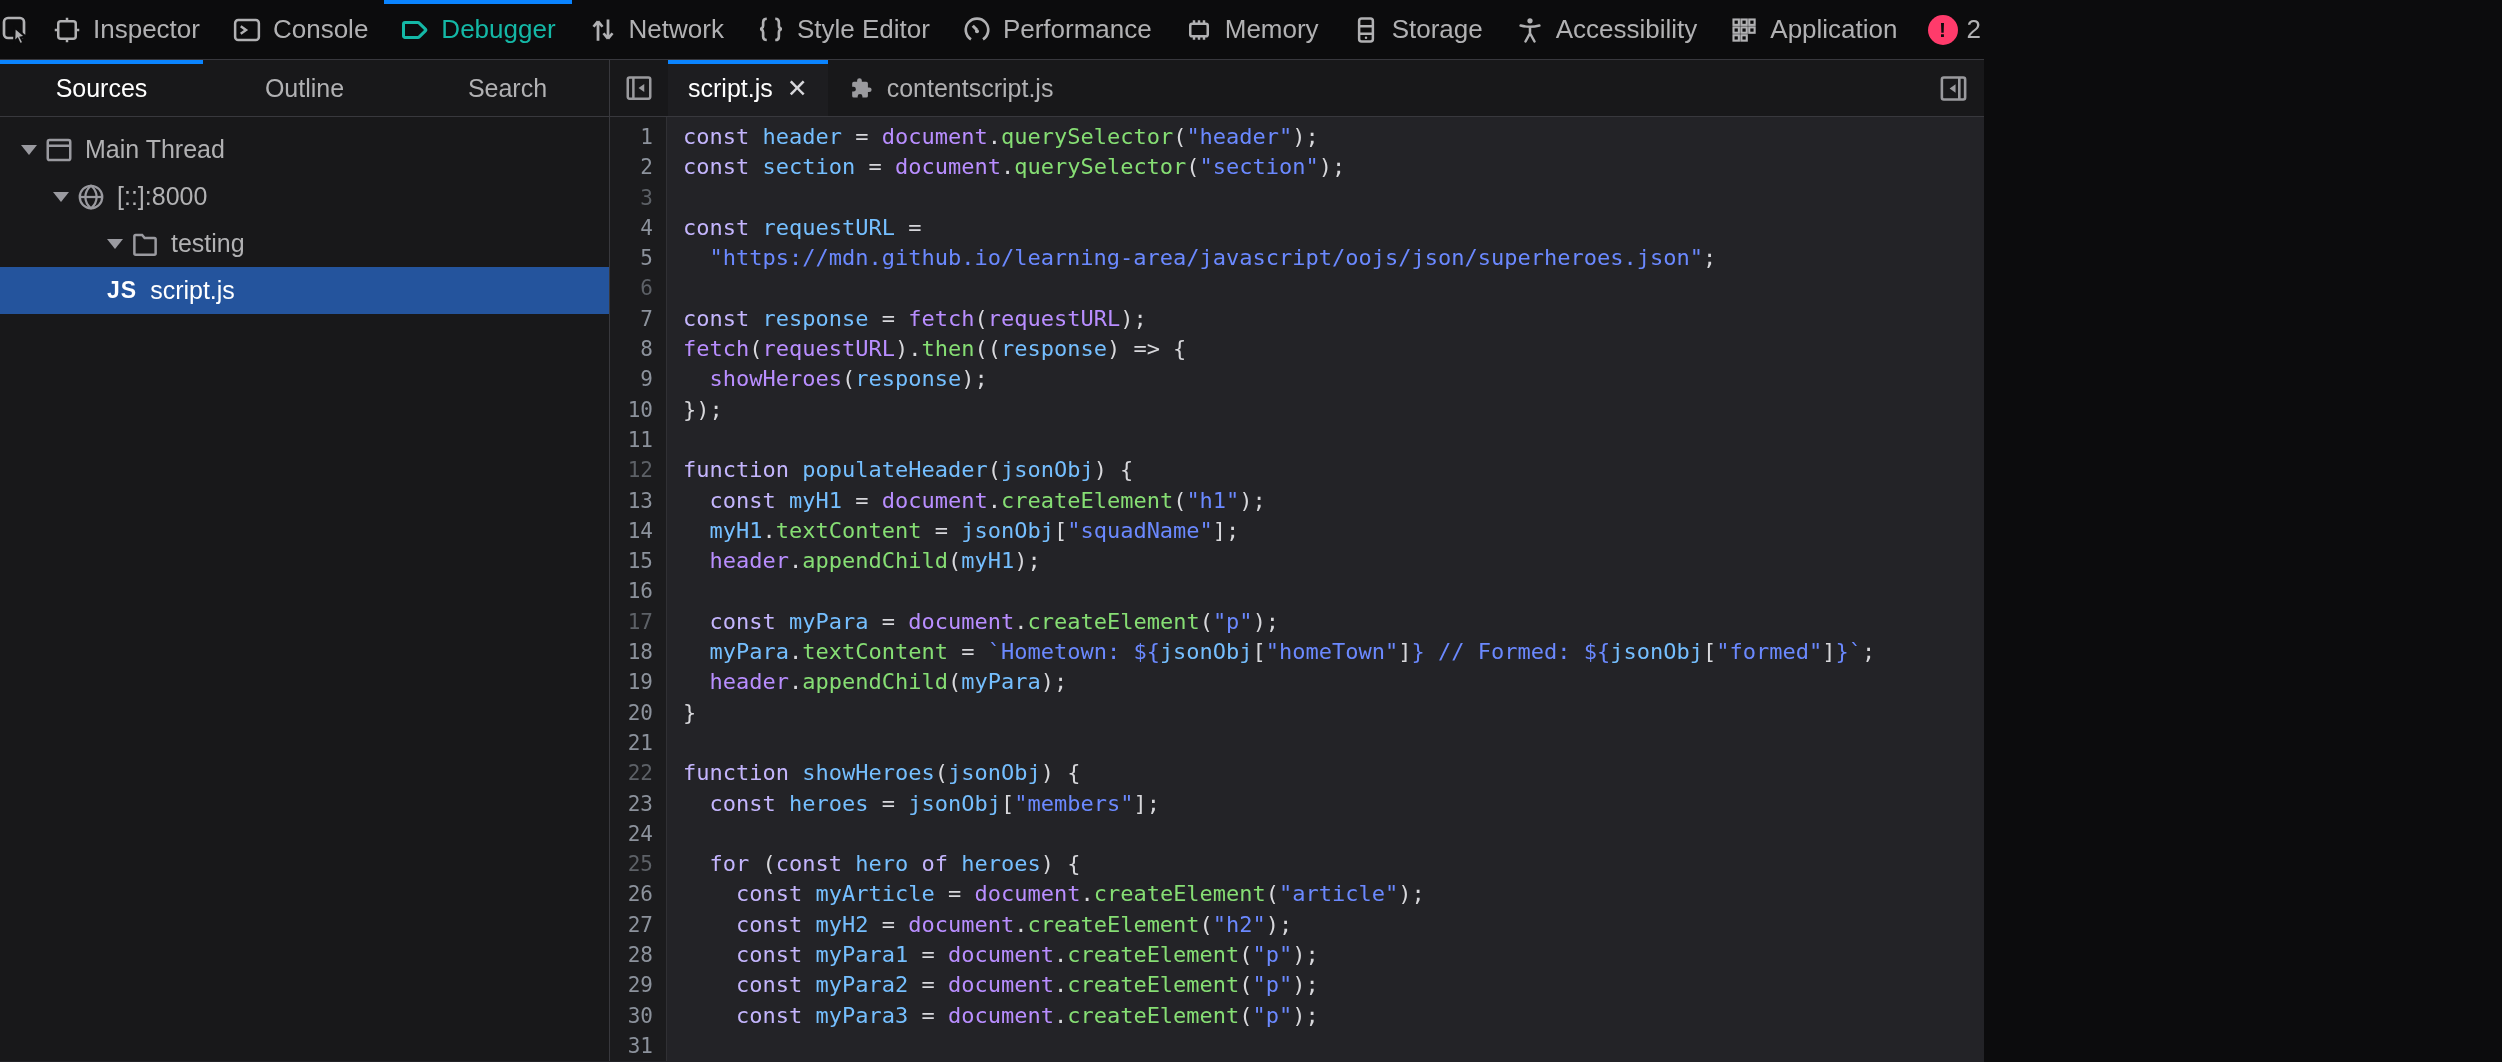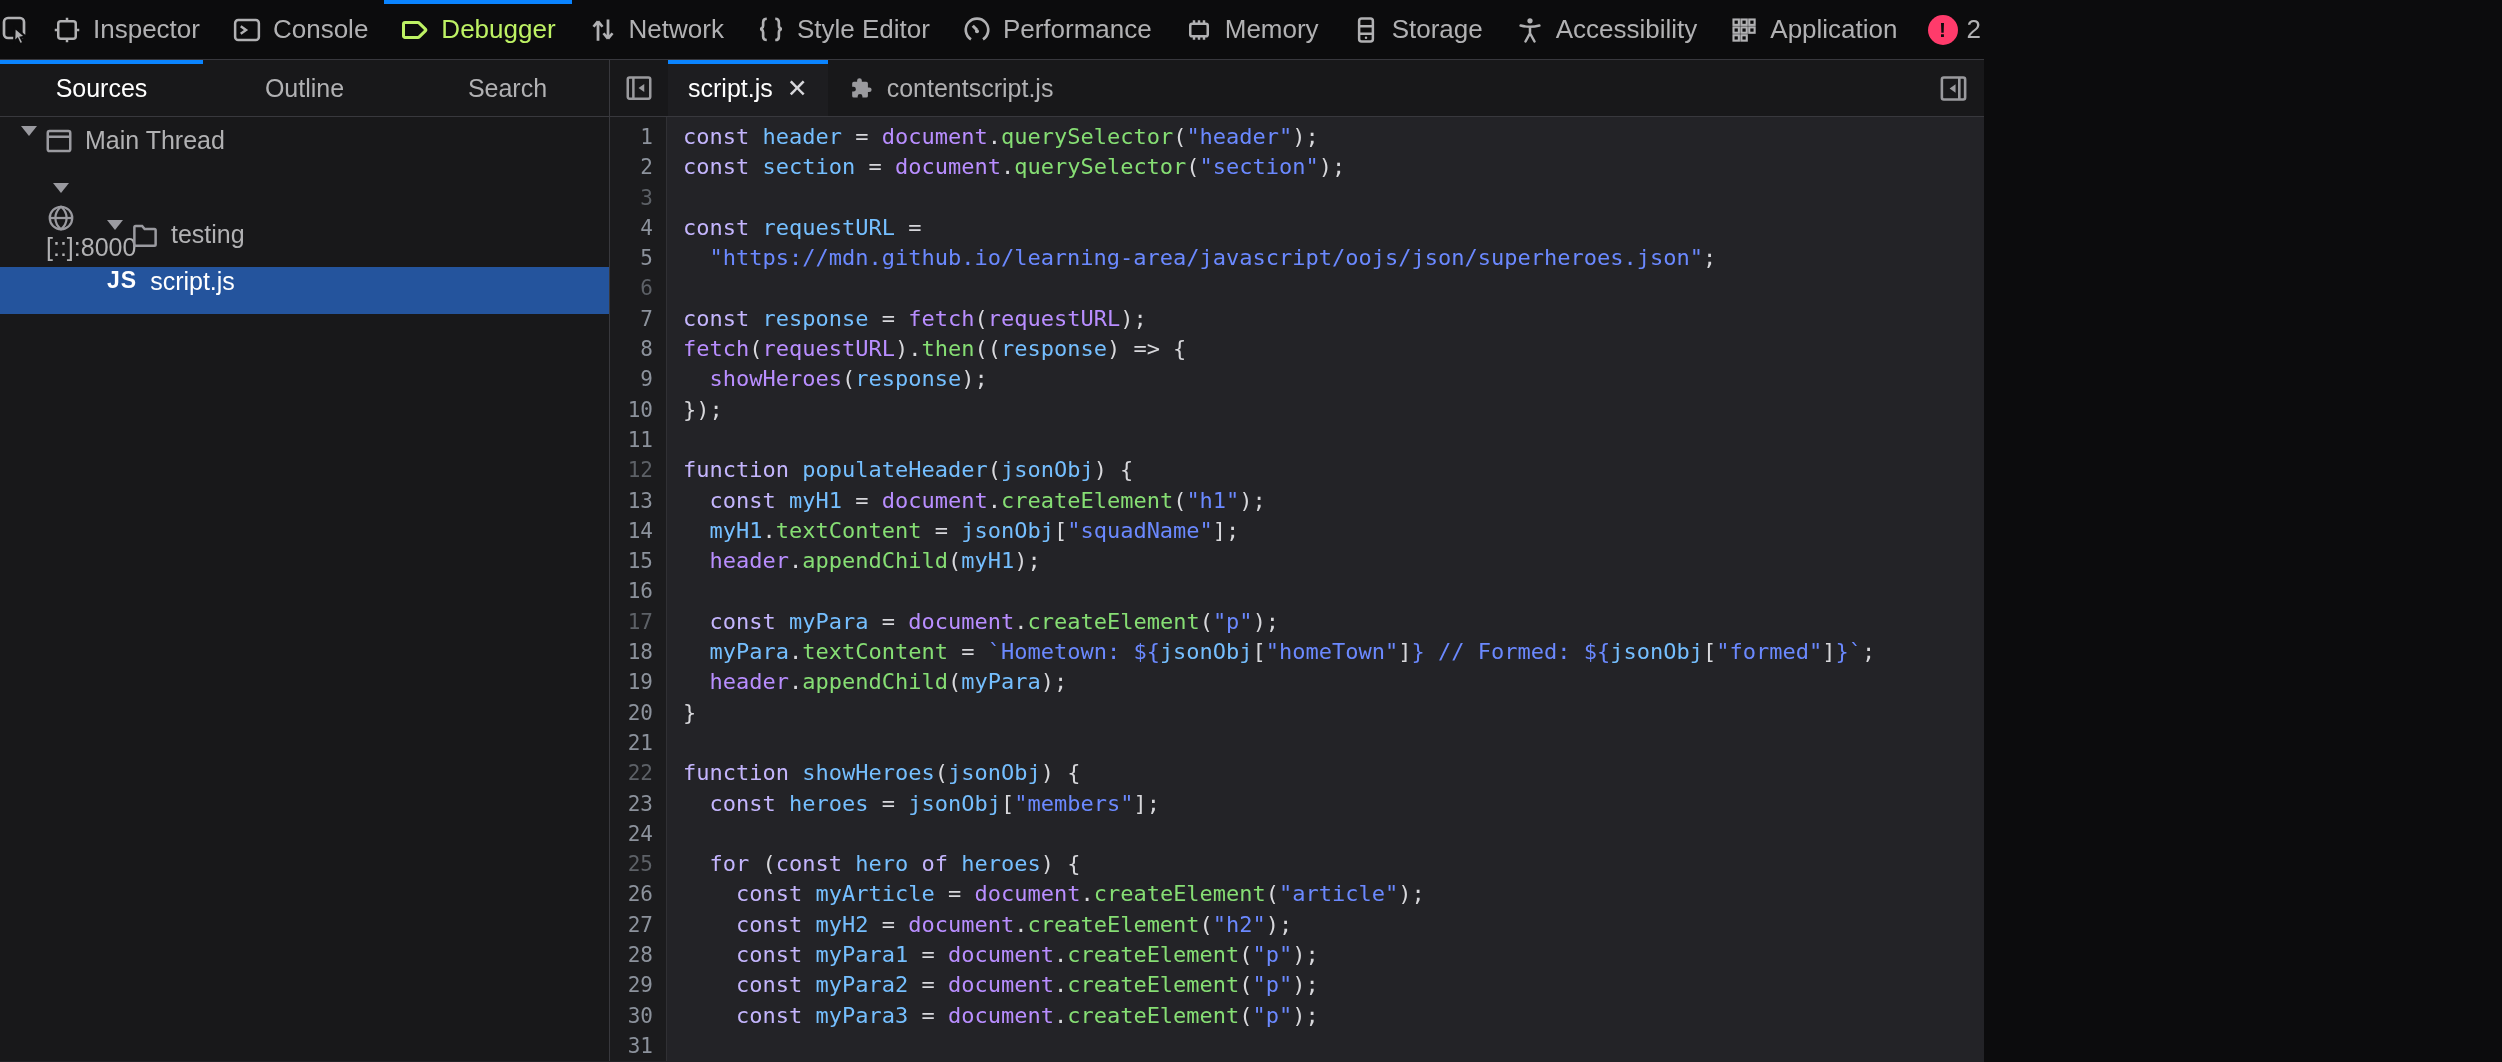--- a/index.html
+++ b/index.html
@@ -24,21 +24,21 @@
     background:none; border:none; color:#b1b1b3; cursor:pointer;
   }
   .vsep { width:1px; background:#38383d; margin:13px 0; }
   #top-tabs { display:flex; align-items:stretch; margin-left:4px; }
   .top-tab {
     position:relative; display:flex; align-items:center; gap:11px;
     padding:0 16px; background:none; border:none; cursor:pointer;
     color:#b1b1b3; font-size:26px; font-family:inherit; white-space:nowrap;
   }
   .top-tab .ticon { width:30px; height:30px; }
-  .top-tab.active { color:#bef264; }
+  .top-tab.active { color:#14b8a6; }
   .top-tab.active::before {
     content:""; position:absolute; top:0; left:0; right:0; height:4px; background:#0a84ff;
   }
   #error-badge { display:flex; align-items:center; gap:9px; padding:0 14px; cursor:pointer; }
   .err-circle {
     width:30px; height:30px; border-radius:50%; background:#ff3b6b;
     color:#0c0c0d; font-weight:bold; font-size:21px;
     display:flex; align-items:center; justify-content:center;
   }
   .err-count { font-size:26px; color:#b1b1b3; }
@@ -90,21 +90,21 @@
   }
   #expand-panes svg { width:31px; height:31px; }
 
   
   #content { display:flex; height:944px; align-items:stretch; }
   #sources-tree {
     width:610px; flex:0 0 610px; background:#18181a;
     border-right:1px solid #38383d; padding-top:9px; overflow:hidden;
   }
   .tree-row {
-    display:flex; align-items:flex-start; height:47px; cursor:pointer;
+    display:flex; align-items:center; height:47px; cursor:pointer;
     color:#b1b1b3; font-size:25px; white-space:nowrap;
   }
   .tree-row.selected { background:#24549d; color:#ffffff; }
   .twisty {
     width:30px; flex:0 0 30px; display:flex; align-items:center; justify-content:center;
     color:#9a9aa0;
   }
   .twisty::after {
     content:""; width:0; height:0;
     border-left:8px solid transparent; border-right:8px solid transparent;
@@ -318,21 +318,21 @@
         <div class="tree-row" style="padding-left: 14px;">
           <span class="twisty"></span>
           <span class="tree-icon">
             <svg viewBox="0 0 24 24" fill="none" stroke="currentColor" stroke-width="2">
               <rect x="3" y="4" width="18" height="16" rx="1.5"></rect>
               <path d="M3 8.6h18"></path>
             </svg>
           </span>
           <span>Main Thread</span>
         </div>
-        <div class="tree-row" style="padding-left: 46px; flex-direction: column;">
+        <div class="tree-row" style="padding-left: 46px;">
           <span class="twisty"></span>
           <span class="tree-icon">
             <svg viewBox="0 0 24 24" fill="none" stroke="currentColor" stroke-width="1.8">
               <circle cx="12" cy="12" r="9"></circle>
               <path d="M3 12h18"></path>
               <path d="M12 3c3 2.5 4.5 5.5 4.5 9s-1.5 6.5-4.5 9c-3-2.5-4.5-5.5-4.5-9s1.5-6.5 4.5-9z"></path>
             </svg>
           </span>
           <span>[::]:8000</span>
         </div>

